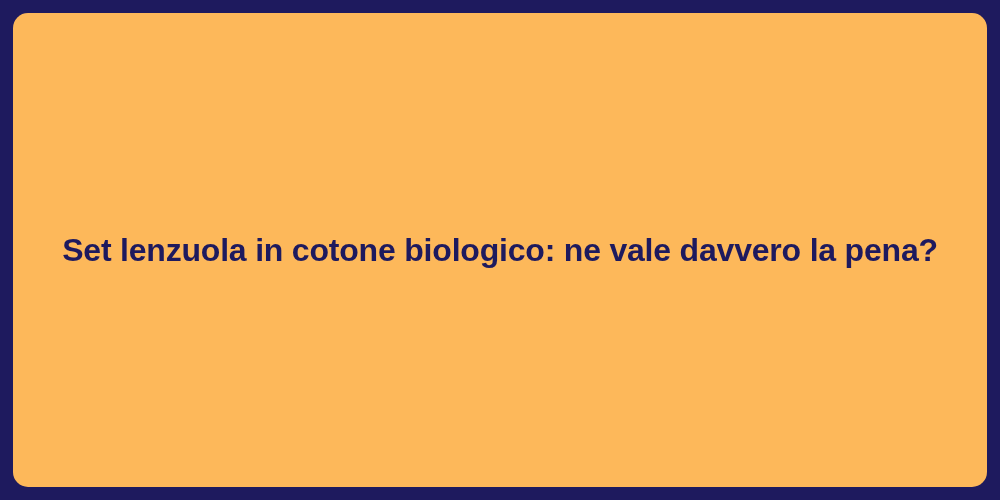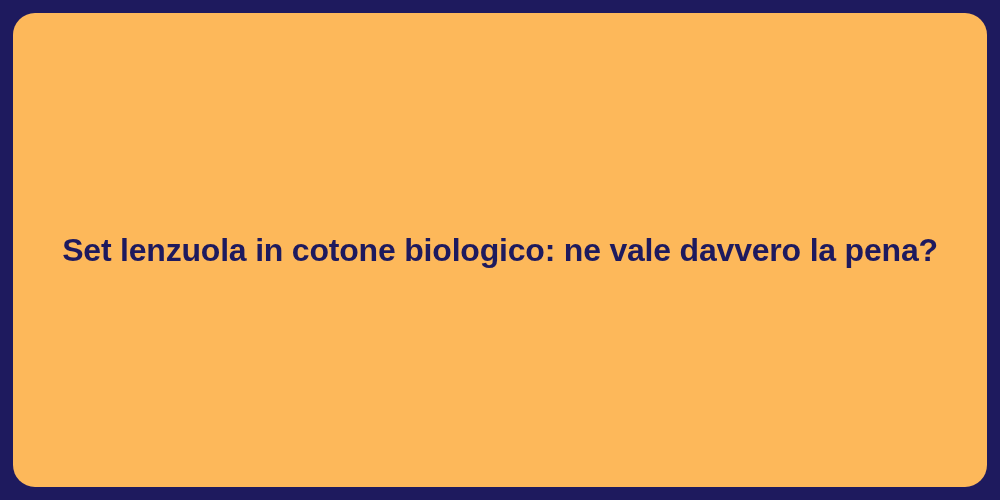--- a/index.html
+++ b/index.html
@@ -22,21 +22,21 @@
     display: flex;
     align-items: stretch;
     justify-content: stretch;
     padding: 13px;
   }
 
   #banner-card {
     position: relative;
     flex: 1 1 auto;
     background: #fdb85a;
-    border-radius: 22px;
+    border-radius: 15px;
     display: flex;
     align-items: center;
     justify-content: center;
     overflow: hidden;
   }
 
   #banner-title {
     margin: 0;
     padding: 0 40px;
     text-align: center;

